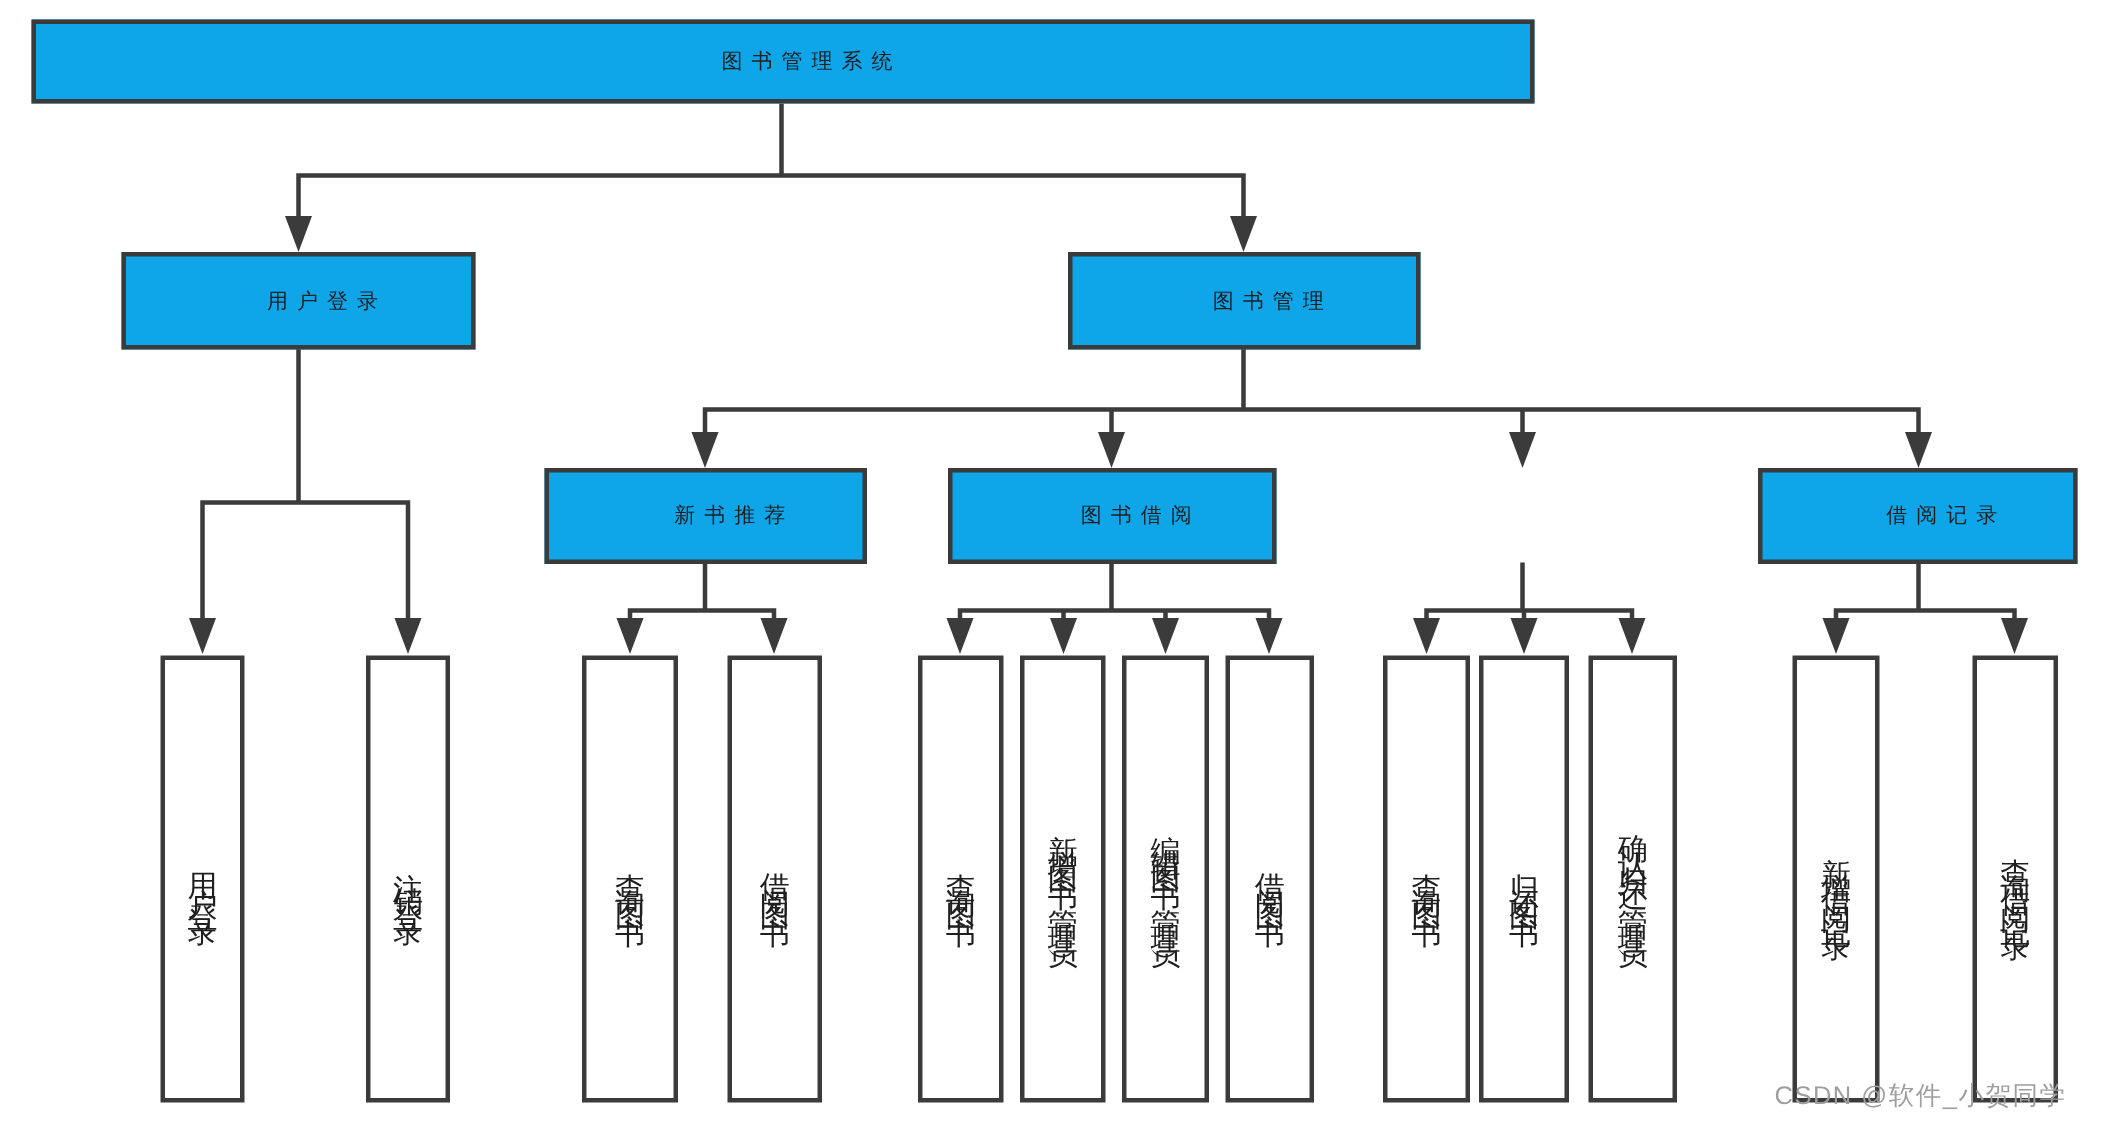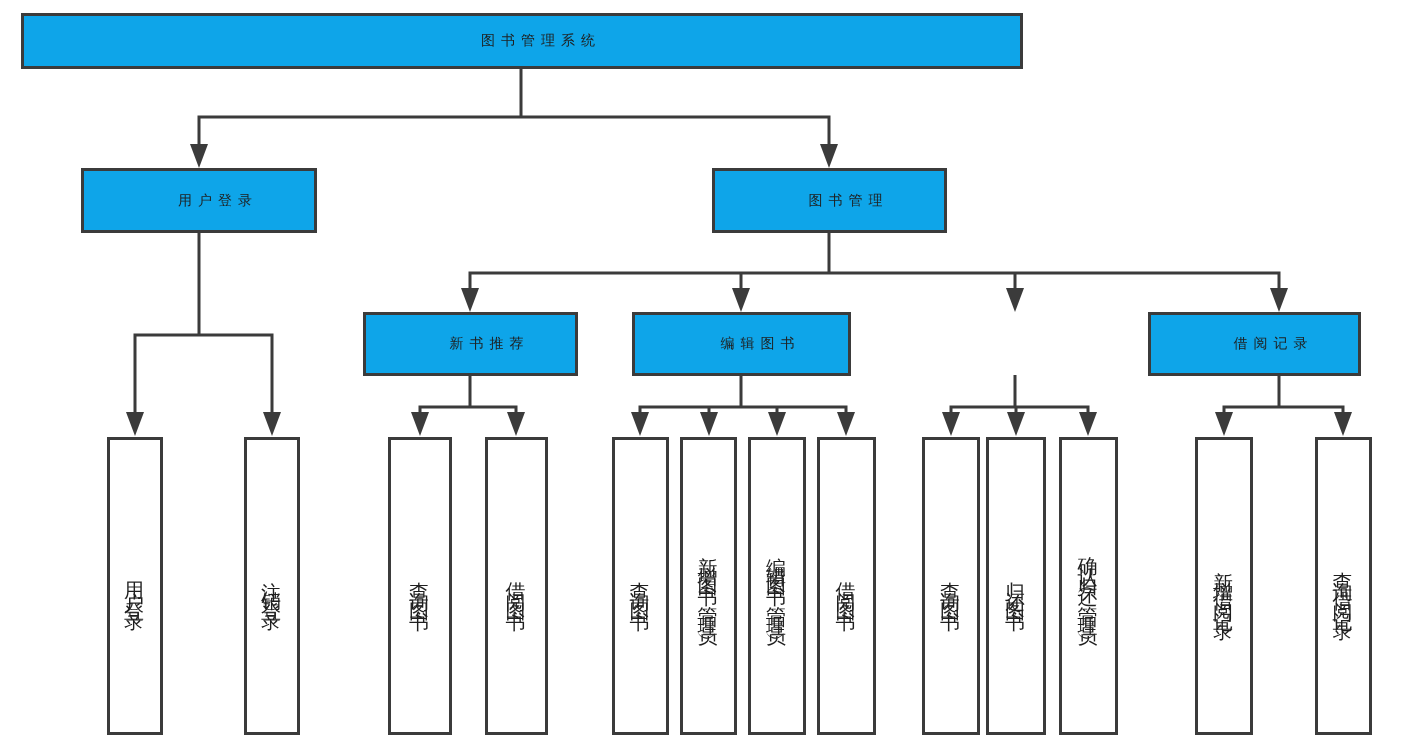--- a/index.html
+++ b/index.html
@@ -91,35 +91,36 @@
       <polygon points="1334,412 1352,412 1343,436"></polygon>
     </g>
   </svg>
 
   <div class="node" style="left:21px;top:13px;width:1002px;height:56px;">图书管理系统</div>
 
   <div class="node" style="left:81px;top:168px;width:236px;height:65px;">用户登录</div>
   <div class="node" style="left:712px;top:168px;width:235px;height:65px;font-family:Liberation Mono, monospace;">图书管理</div>
 
   <div class="node" style="left:363px;top:312px;width:215px;height:64px;">新书推荐</div>
-  <div class="node" style="left:632px;top:312px;width:219px;height:64px;">编辑图书</div>
-  <div class="node" style="left:1148px;top:312px;width:213px;height:64px;">借阅记录</div>
+  <div class="node" style="left:632px;top:312px;width:219px;height:64px;">图书借阅</div>
+  <div class="node" style="left:1172px;top:312px;width:213px;height:64px;">借阅记录</div>
 
   <div class="leaf" style="left:107px;width:56px;">用户登录</div>
   <div class="leaf" style="left:244px;width:56px;">注销登录</div>
 
   <div class="leaf" style="left:388px;width:64px;">查询图书</div>
   <div class="leaf" style="left:485px;width:63px;">借阅图书</div>
 
   <div class="leaf" style="left:612px;width:57px;">查询图书</div>
   <div class="leaf" style="left:680px;width:57px;">新增图书（管理员）</div>
   <div class="leaf" style="left:748px;width:58px;">编辑图书（管理员）</div>
   <div class="leaf" style="left:817px;width:59px;">借阅图书</div>
 
   <div class="leaf" style="left:922px;width:58px;">查询图书</div>
   <div class="leaf" style="left:986px;width:60px;">归还图书</div>
   <div class="leaf" style="left:1059px;width:59px;">确认归还（管理员）</div>
 
   <div class="leaf" style="left:1195px;width:58px;">新增借阅记录</div>
   <div class="leaf" style="left:1315px;width:57px;">查询借阅记录</div>
 
+  <div class="watermark">CSDN @软件_小贺同学</div>
 
 </div>
 
 </body></html>

